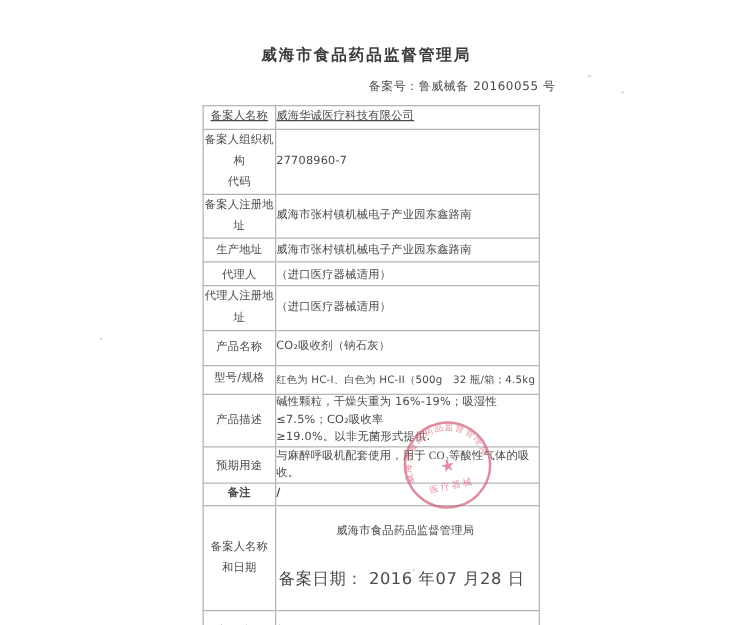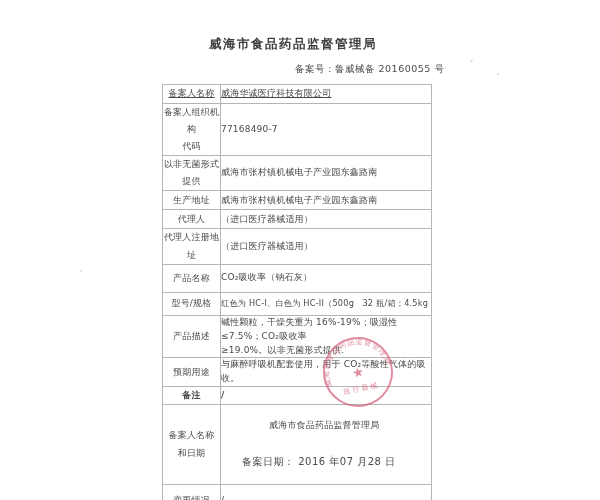--- a/index.html
+++ b/index.html
@@ -46,25 +46,25 @@
   }
   td.val{
     padding-left:7px;
     white-space:pre-line;
     line-height:1.55;
     letter-spacing:0.2px;
   }
   tr.r1{height:19px;text-decoration:underline;} tr.r2{height:40px;} tr.r3{height:19px;}
   tr.r4{height:19px;} tr.r5{height:19px;font-family:Liberation Serif, serif;} tr.r6{height:19px;}
   tr.r7{height:28px;} tr.r8{height:23px;} tr.r9{height:37px;}
-  tr.r10{height:24px;} tr.r11{height:18px;font-weight:bold;} tr.r12{height:55px;}
+  tr.r10{height:24px;font-family:Liberation Serif, serif;} tr.r11{height:18px;font-weight:bold;} tr.r12{height:55px;}
   tr.r13{height:33px;}
   tr.r8 td.val{font-size:8.2px;white-space:nowrap;}
   .unit-line{padding-left:48px;font-size:9px;margin-bottom:7px;}
-  .date-line{padding-left:2px;font-size:10px;letter-spacing:0.5px;margin-left:19px;}
+  .date-line{padding-left:2px;font-size:13px;letter-spacing:0.5px;}
   .stamp{
     position:absolute;left:320px;top:334px;
     width:76px;height:76px;
     transform:rotate(-12deg);
     opacity:0.72;
     pointer-events:none;
   }
   .speck{position:absolute;background:#dcdcdc;border-radius:50%;}
   .sp1{left:470px;top:60px;width:3px;height:2px;}
   .sp2{left:497px;top:73px;width:2px;height:2px;}
@@ -82,41 +82,41 @@
 
   <table class="filing">
     <tbody>
       <tr class="r1">
         <td class="lbl">备案人名称</td>
         <td class="val">威海华诚医疗科技有限公司</td>
       </tr>
       <tr class="r2">
         <td class="lbl">备案人组织机构
 代码</td>
-        <td class="val">77168490-7</td>
+        <td class="val">27708960-7</td>
       </tr>
       <tr class="r3">
-        <td class="lbl">以非无菌形式提供</td>
+        <td class="lbl">备案人注册地址</td>
         <td class="val">威海市张村镇机械电子产业园东鑫路南</td>
       </tr>
       <tr class="r4">
         <td class="lbl">生产地址</td>
         <td class="val">威海市张村镇机械电子产业园东鑫路南</td>
       </tr>
       <tr class="r5">
         <td class="lbl">代理人</td>
         <td class="val">（进口医疗器械适用）</td>
       </tr>
       <tr class="r6">
         <td class="lbl">代理人注册地址</td>
         <td class="val">（进口医疗器械适用）</td>
       </tr>
       <tr class="r7">
         <td class="lbl">产品名称</td>
-        <td class="val">CO₂吸收率（钠石灰）</td>
+        <td class="val">CO₂吸收剂（钠石灰）</td>
       </tr>
       <tr class="r8">
         <td class="lbl">型号/规格</td>
         <td class="val">红色为 HC-I、白色为 HC-II（500g　32 瓶/箱；4.5kg　4 桶/箱）</td>
       </tr>
       <tr class="r9">
         <td class="lbl">产品描述</td>
         <td class="val">碱性颗粒，干燥失重为 16%-19%；吸湿性≤7.5%；CO₂吸收率
 ≥19.0%。以非无菌形式提供.</td>
       </tr>

